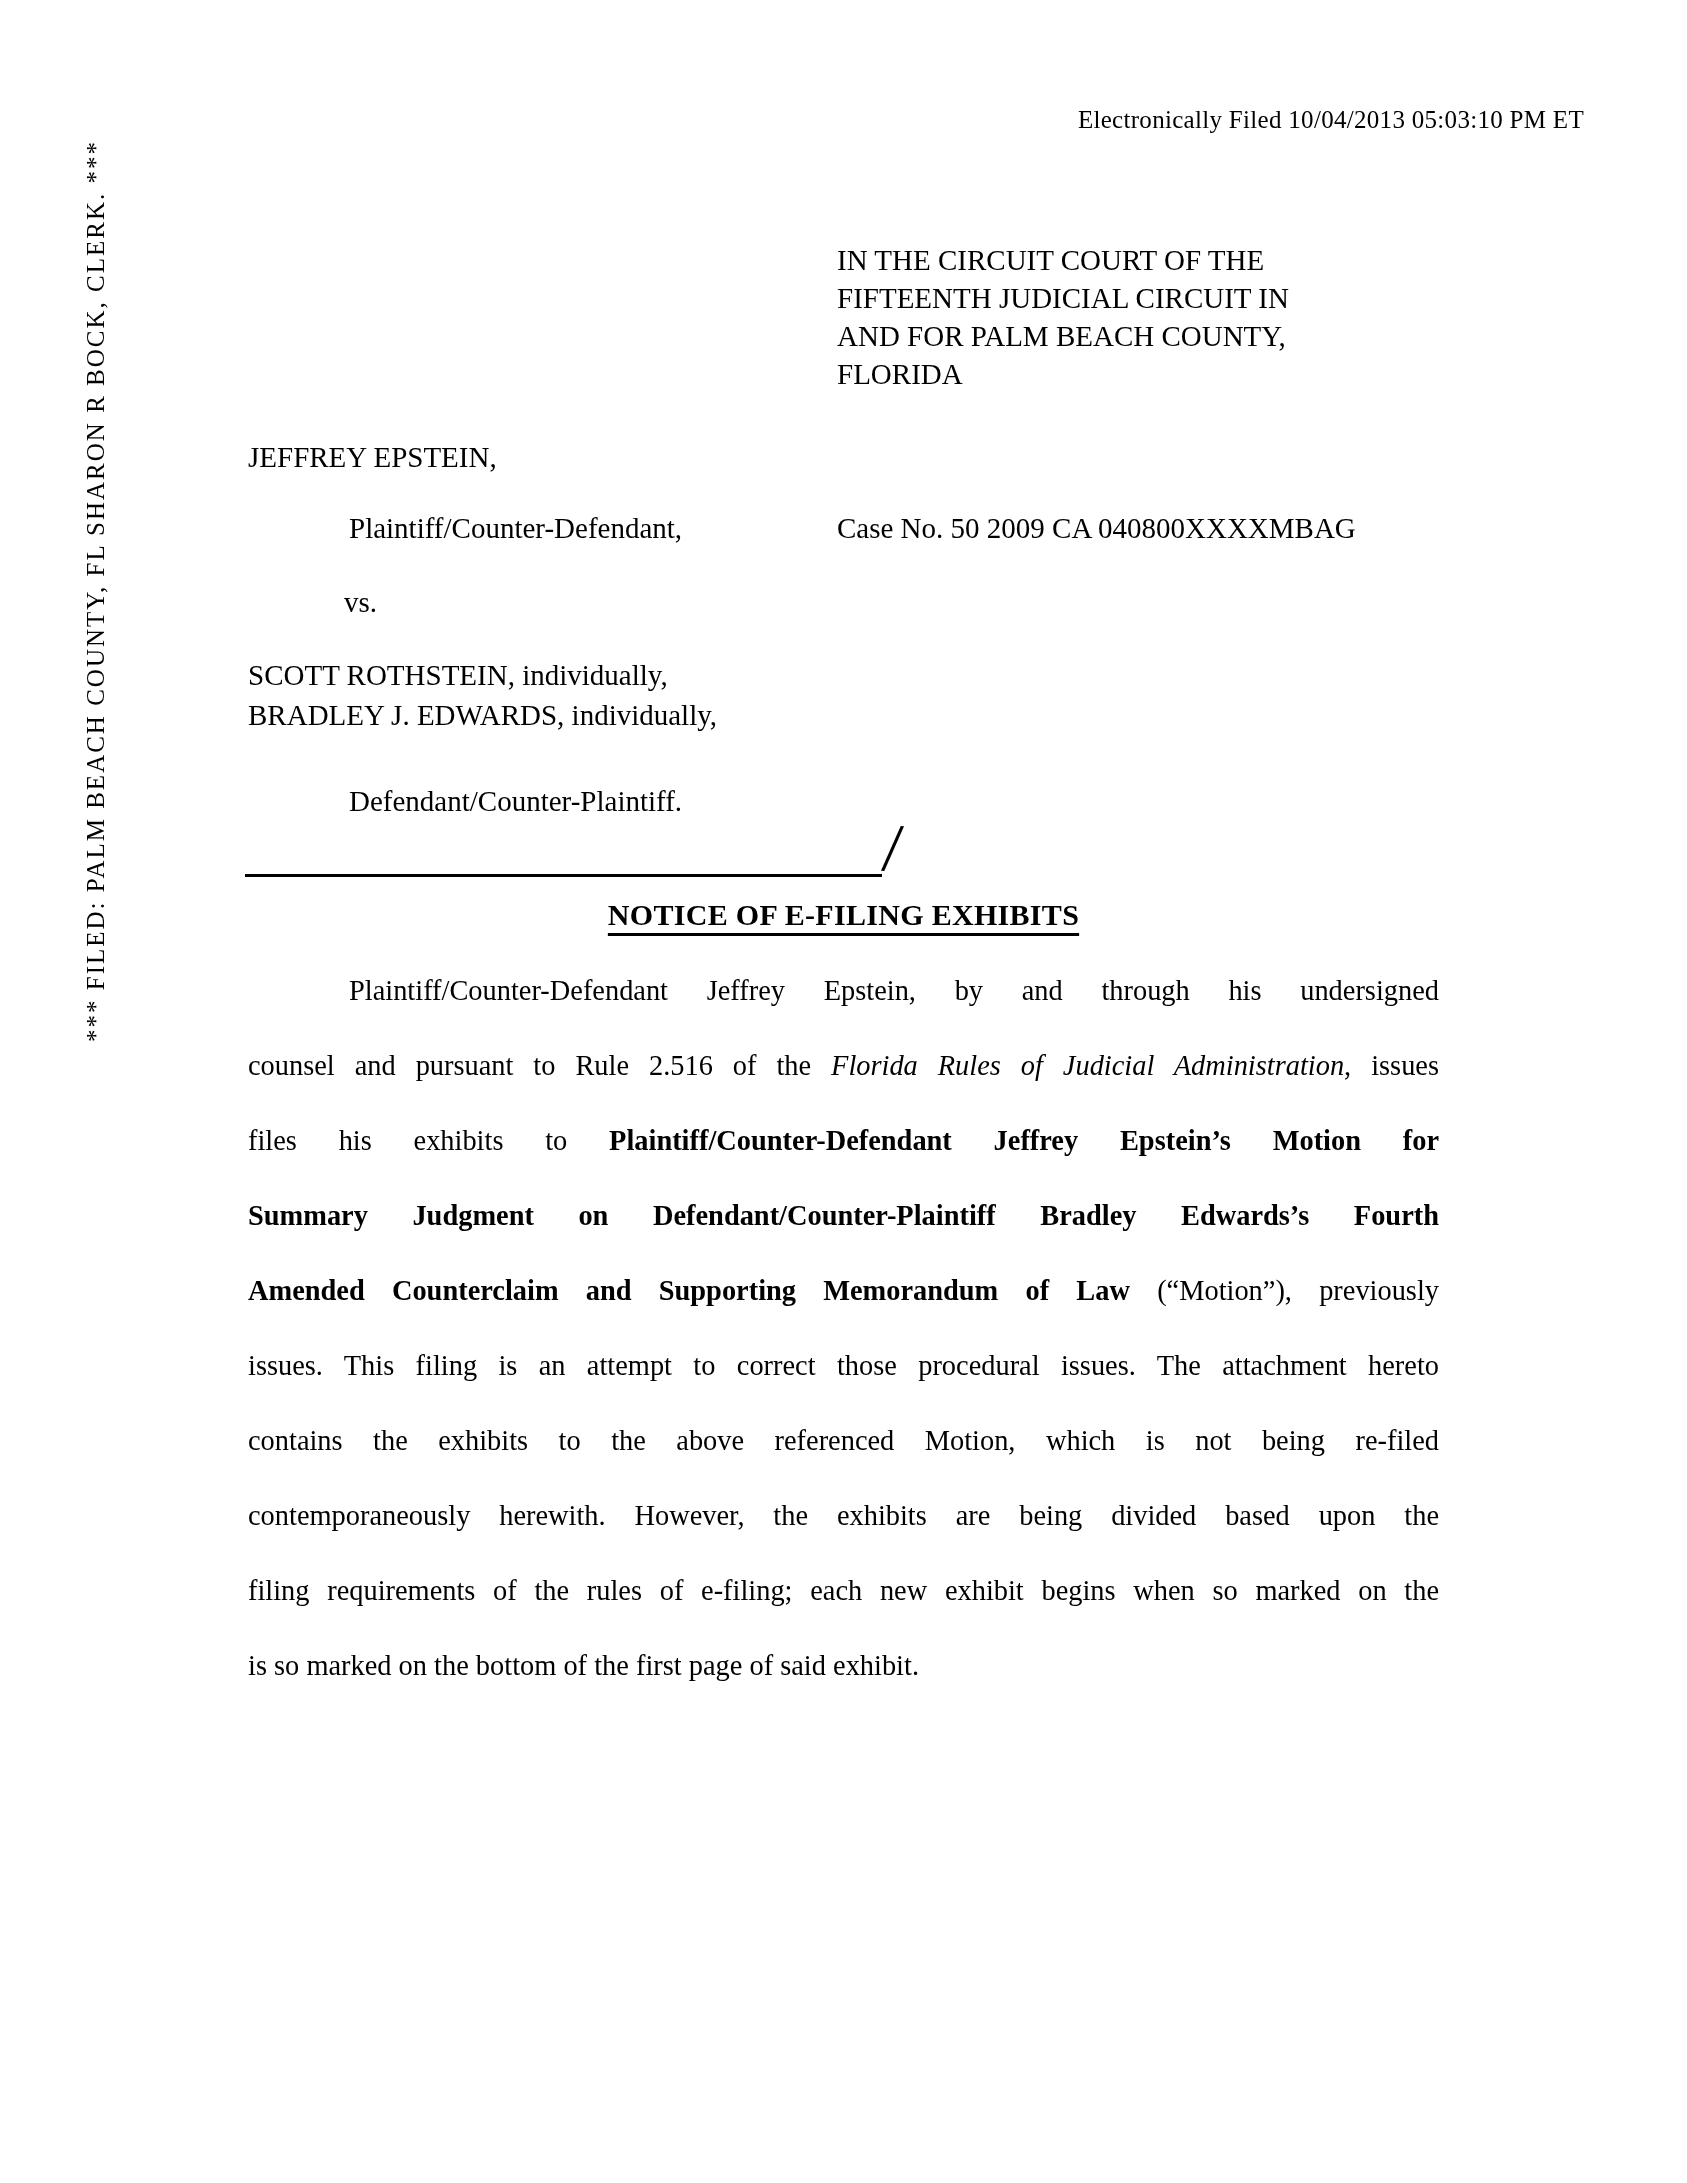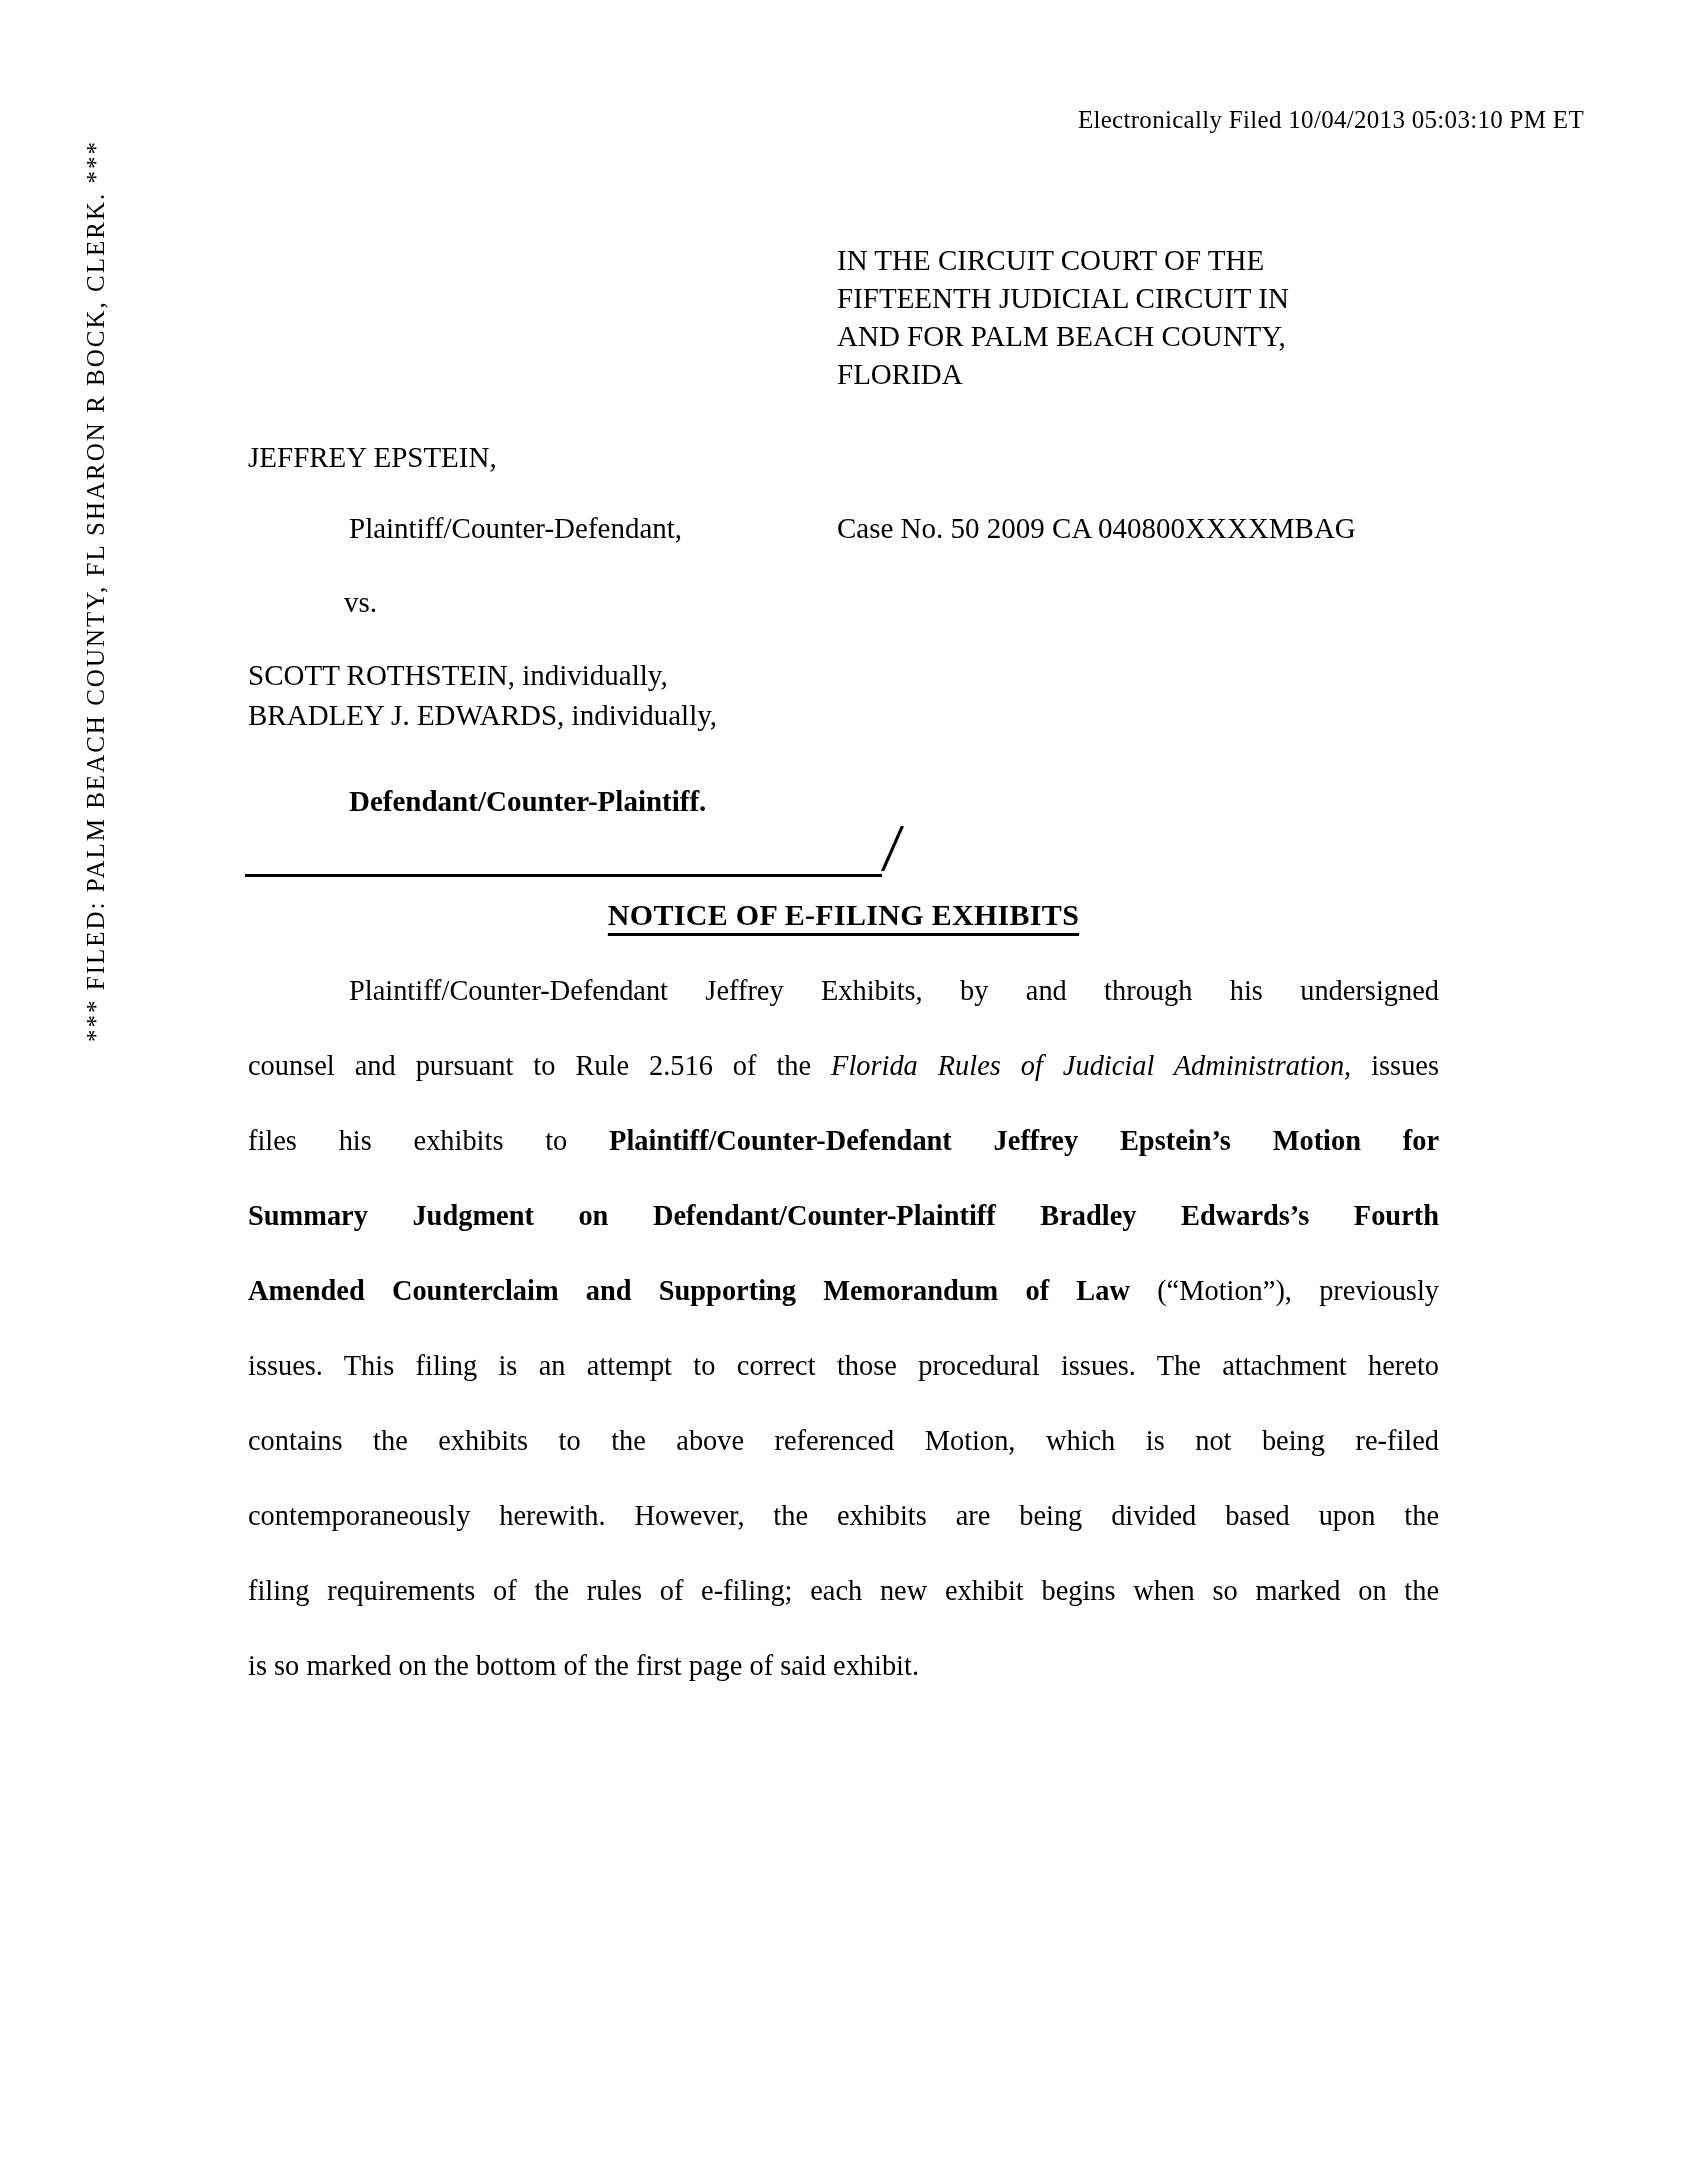--- a/index.html
+++ b/index.html
@@ -56,21 +56,21 @@
     font-size: 29px;
     white-space: nowrap;
     line-height: 34px;
   }
   .p-name   { left: 248px; top: 392px; }
   .p-role   { left: 349px; top: 463px; }
   .case-no  { left: 837px; top: 463px; }
   .vs       { left: 344px; top: 537px; }
   .d-name1  { left: 248px; top: 610px; }
   .d-name2  { left: 248px; top: 650px; }
-  .d-role   { left: 349px; top: 736px; font-weight: bold; }
+  .d-role   { left: 349px; top: 736px; }
   
   .divider {
     position: absolute;
     left: 245px;
     top: 760px;
     width: 637px;
     height: 66px;
     border-bottom: 3.3px solid #000;
   }
   .divider .slash {
@@ -145,21 +145,21 @@
 
   <div class="divider">
     <span class="slash">/</span>
   </div>
 
   <div class="doc-title">
     <span class="u">NOTICE OF E-FILING EXHIBITS</span>
   </div>
 
   <div class="body-par">
-    <div class="pl first"><span>Plaintiff/Counter-Defendant Jeffrey Exhibits, by and through his undersigned</span></div>
+    <div class="pl first"><span>Plaintiff/Counter-Defendant Jeffrey Epstein, by and through his undersigned</span></div>
     <div class="pl"><span>counsel and pursuant to Rule 2.516 of the </span><i>Florida Rules of Judicial Administration</i><span>, issues</span></div>
     <div class="pl"><span>files his exhibits to </span><b>Plaintiff/Counter-Defendant Jeffrey Epstein’s Motion for</b></div>
     <div class="pl"><b>Summary Judgment on Defendant/Counter-Plaintiff Bradley Edwards’s Fourth</b></div>
     <div class="pl"><b>Amended Counterclaim and Supporting Memorandum of Law</b><span> (“Motion”), previously</span></div>
     <div class="pl"><span>issues.  This filing is an attempt to correct those procedural issues.  The attachment hereto</span></div>
     <div class="pl"><span>contains the exhibits to the above referenced Motion, which is not being re-filed</span></div>
     <div class="pl"><span>contemporaneously herewith.  However, the exhibits are being divided based upon the</span></div>
     <div class="pl"><span>filing requirements of the rules of e-filing; each new exhibit begins when so marked on the</span></div>
     <div class="pl last"><span>is so marked on the bottom of the first page of said exhibit.</span></div>
   </div>

